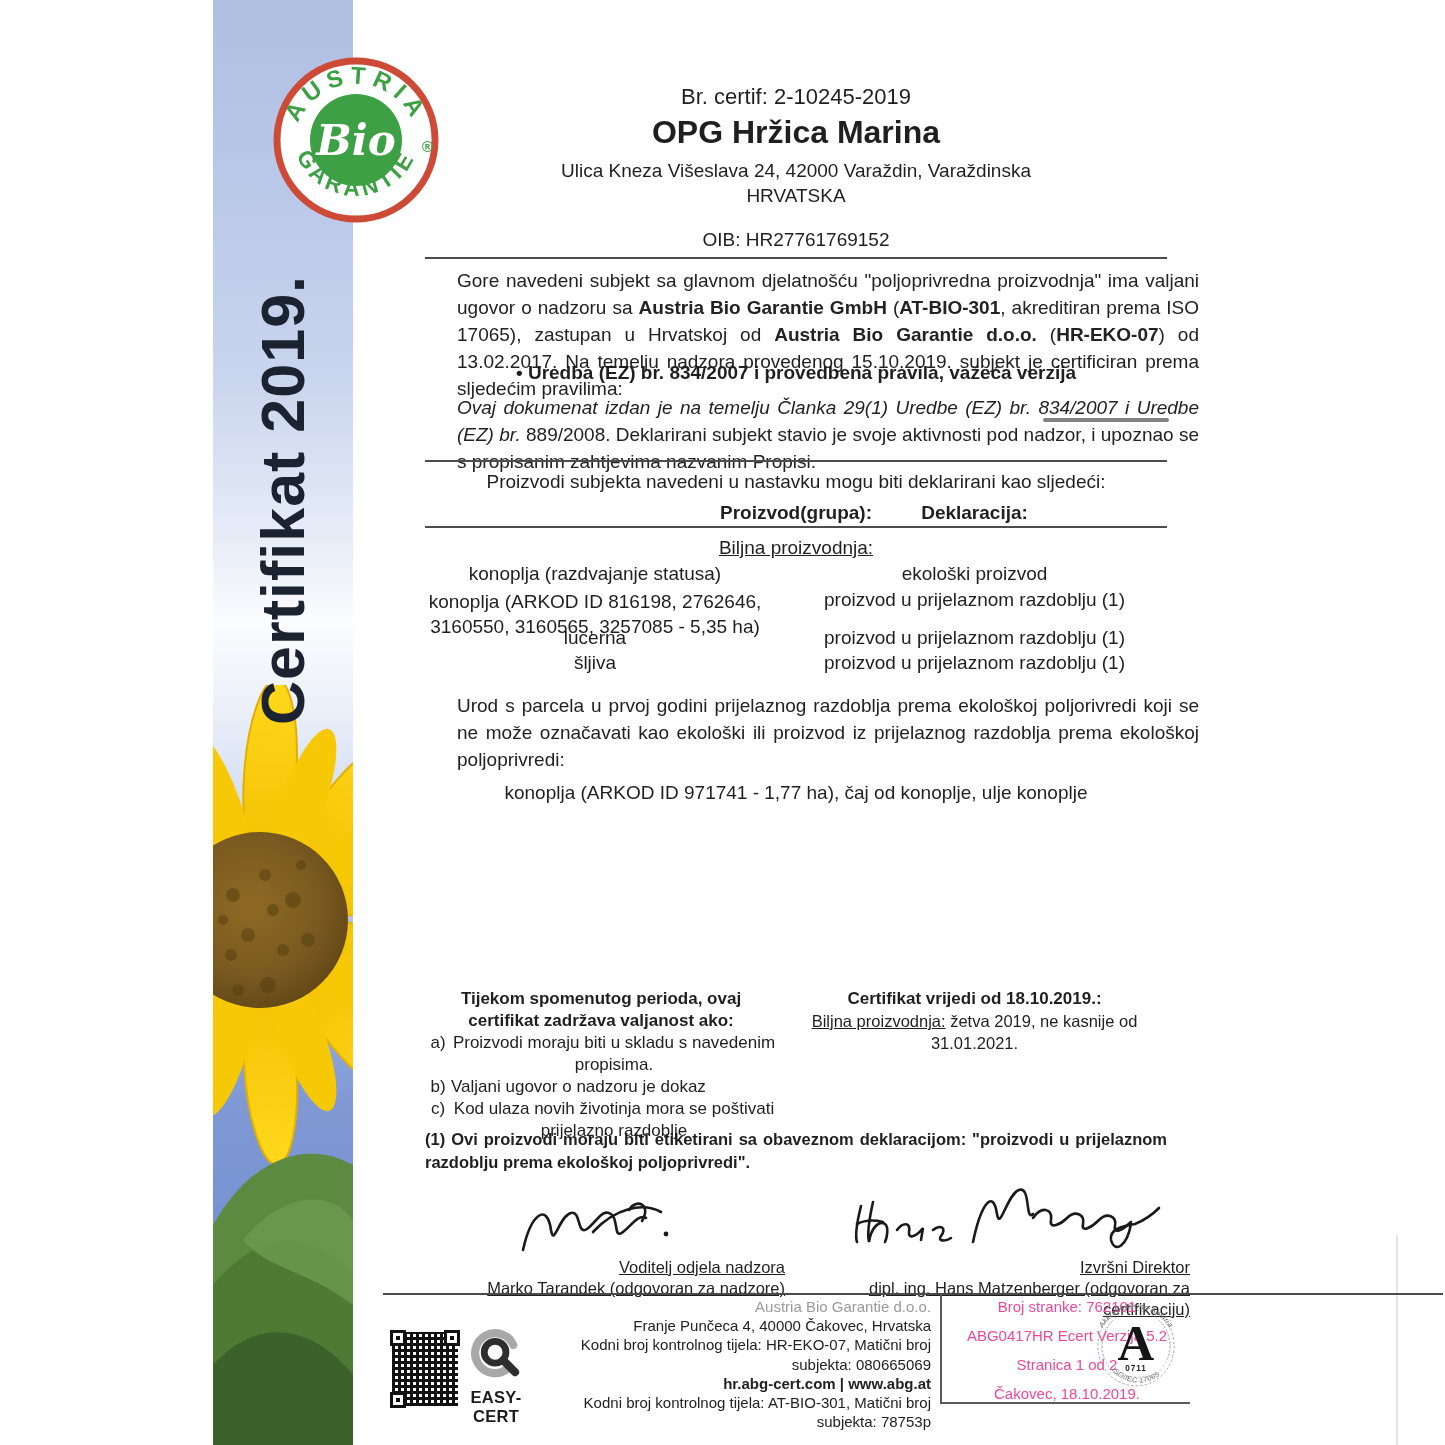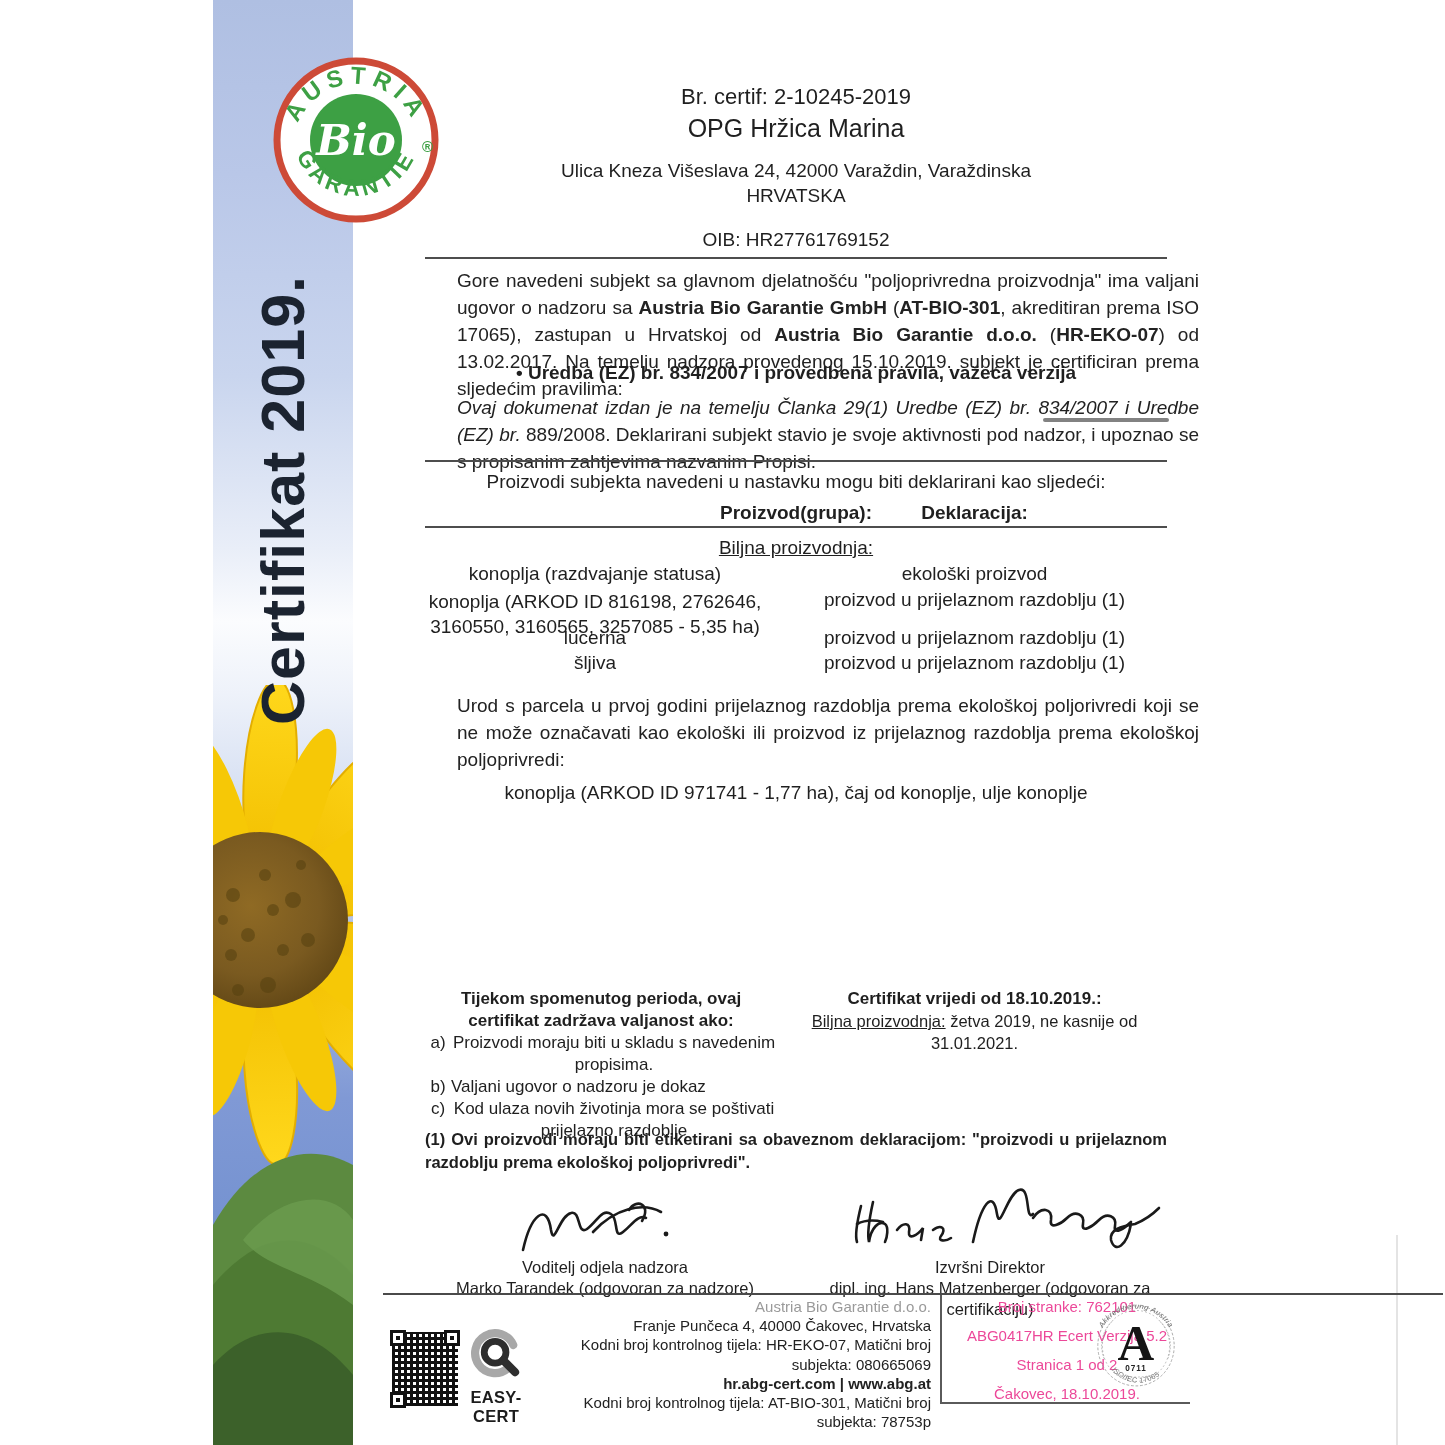--- a/index.html
+++ b/index.html
@@ -20,26 +20,26 @@
   .logo{position:absolute;left:272px;top:56px;width:168px;height:168px;z-index:4;}
 
   
   .content{position:absolute;left:425px;top:0;width:742px;height:1445px;}
   .abs{position:absolute;left:0;width:742px;text-align:center;}
   .center{text-align:center;}
   .rule{position:absolute;left:0;width:742px;height:2px;background:#4d4d4d;}
   .p{font-size:19px;line-height:27px;text-align:justify;color:#222;margin-left:32px;}
   .small{font-size:16.5px;line-height:23px;font-weight:bold;}
   .cert-no{font-size:22px;font-weight:400;}
-  .name{font-size:25px;font-weight:400;}
+  .name{font-size:32px;font-weight:700;}
   .addr{font-size:19px;}
   .cond-title{font-size:17px;line-height:22px;font-weight:700;}
   .cond-item{display:flex;font-size:17px;line-height:22px;}
   .cond-item .mk{width:26px;flex:none;}
-  .sig-cap{font-size:16.5px;line-height:21px;text-align:center;}
+  .sig-cap{font-size:16.5px;line-height:21px;text-align:right;text-decoration:underline;}
 
   
   .artifact{position:absolute;left:1043px;top:418px;width:126px;height:4px;
     background:#2f2f2f;opacity:.6;border-radius:2px;}
   .page-edge{position:absolute;left:1396px;top:1235px;width:2px;height:210px;background:#e4e4e4;}
 
   
   .f-rule{position:absolute;left:383px;top:1293px;width:1060px;height:2px;background:#4a4a4a;}
   .f-vline{position:absolute;left:940px;top:1295px;width:2px;height:108px;background:#5a5a5a;}
   .f-bline{position:absolute;left:940px;top:1402px;width:250px;height:2px;background:#5a5a5a;}

